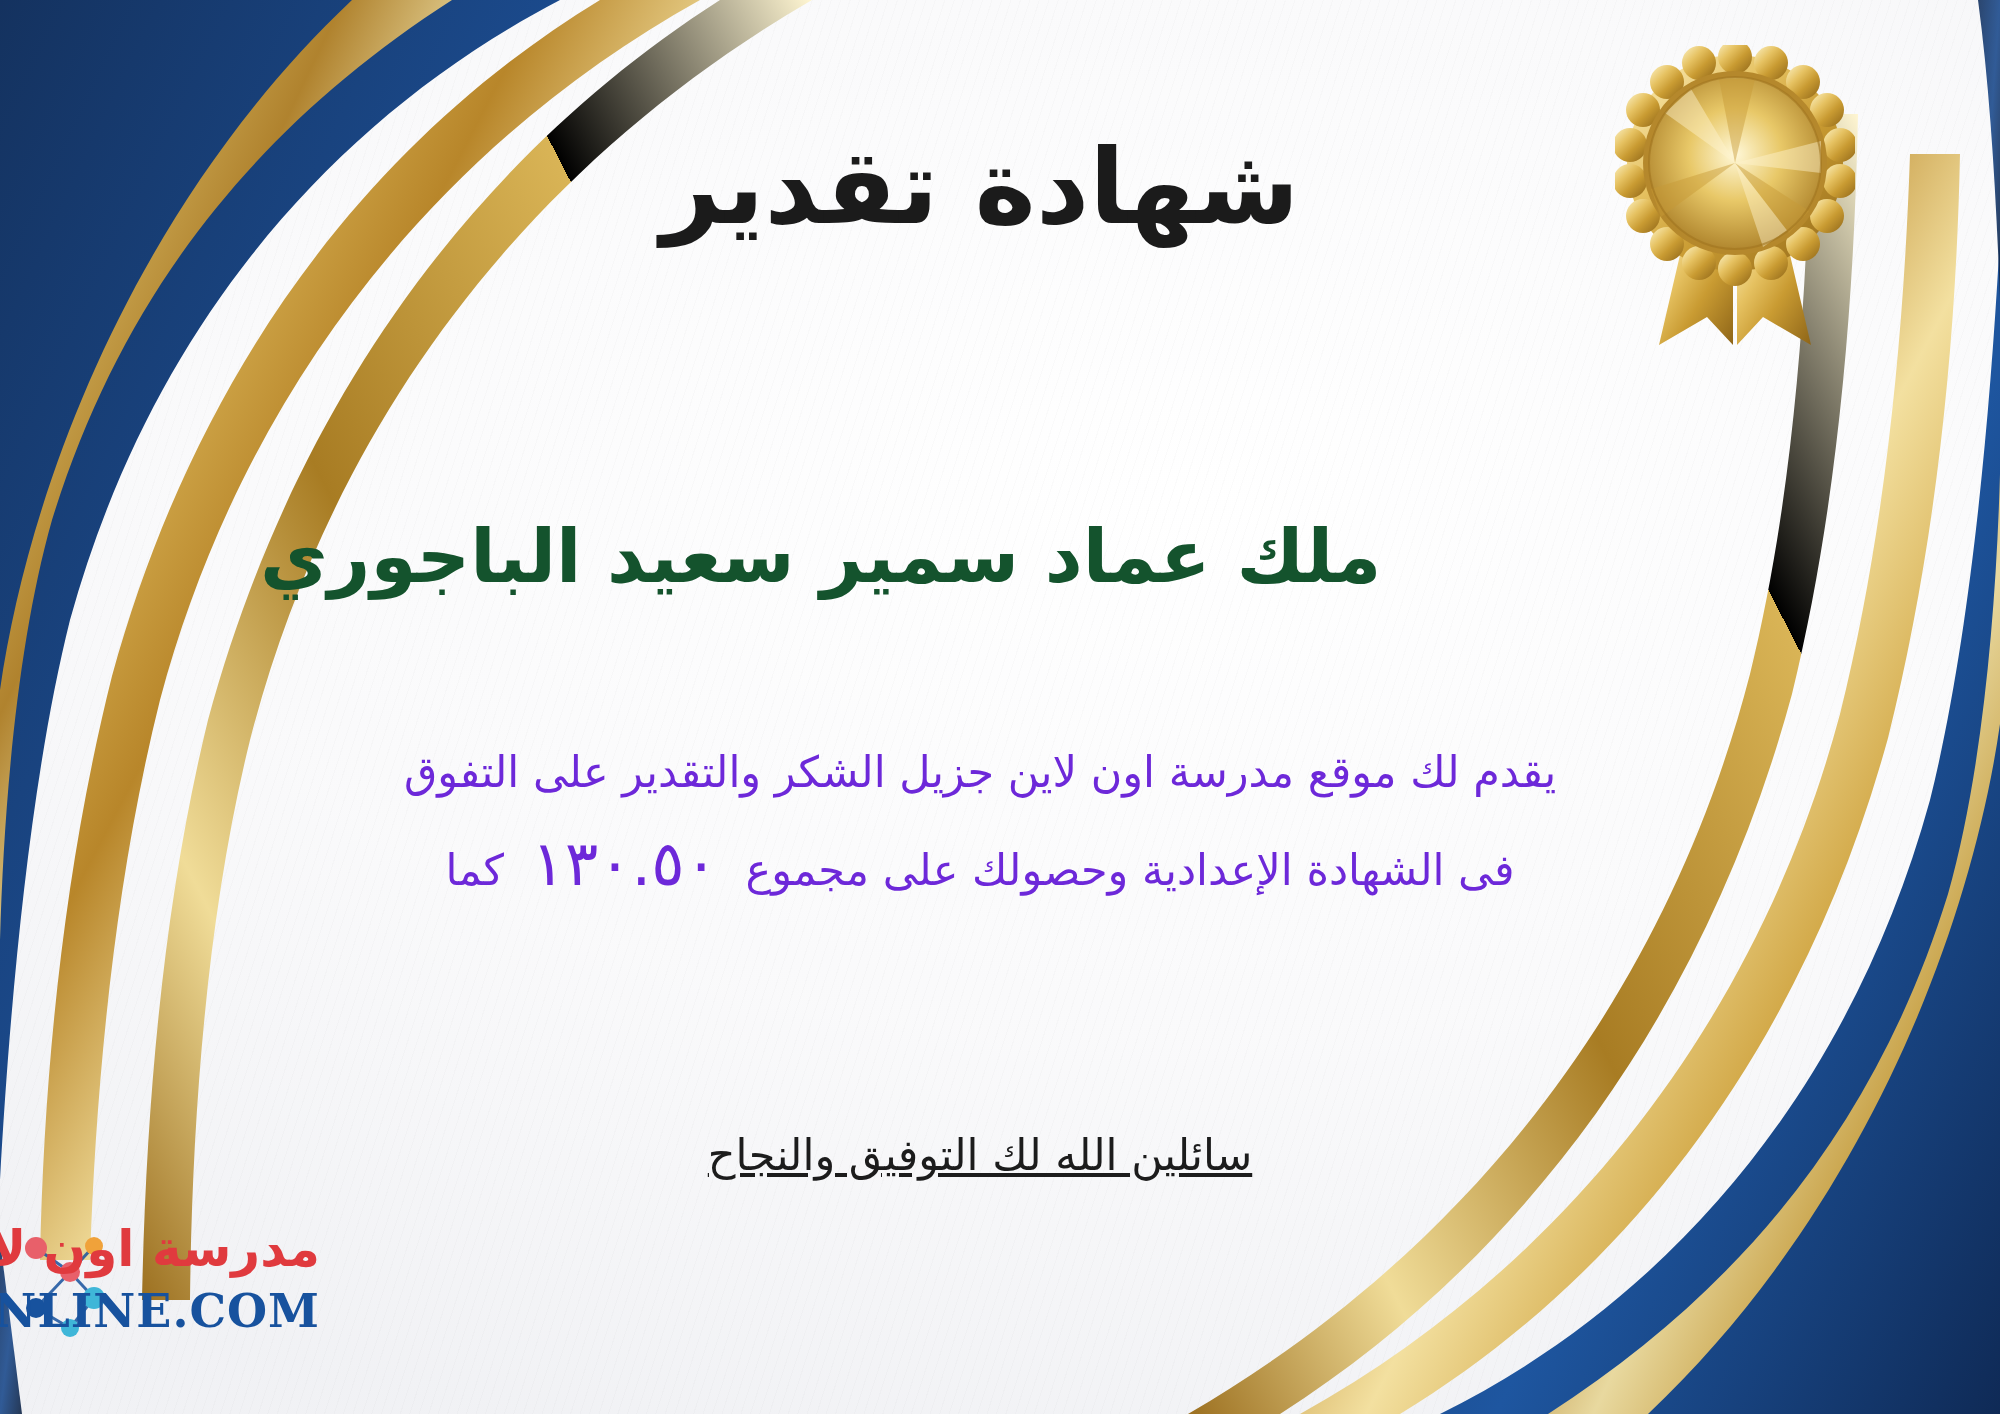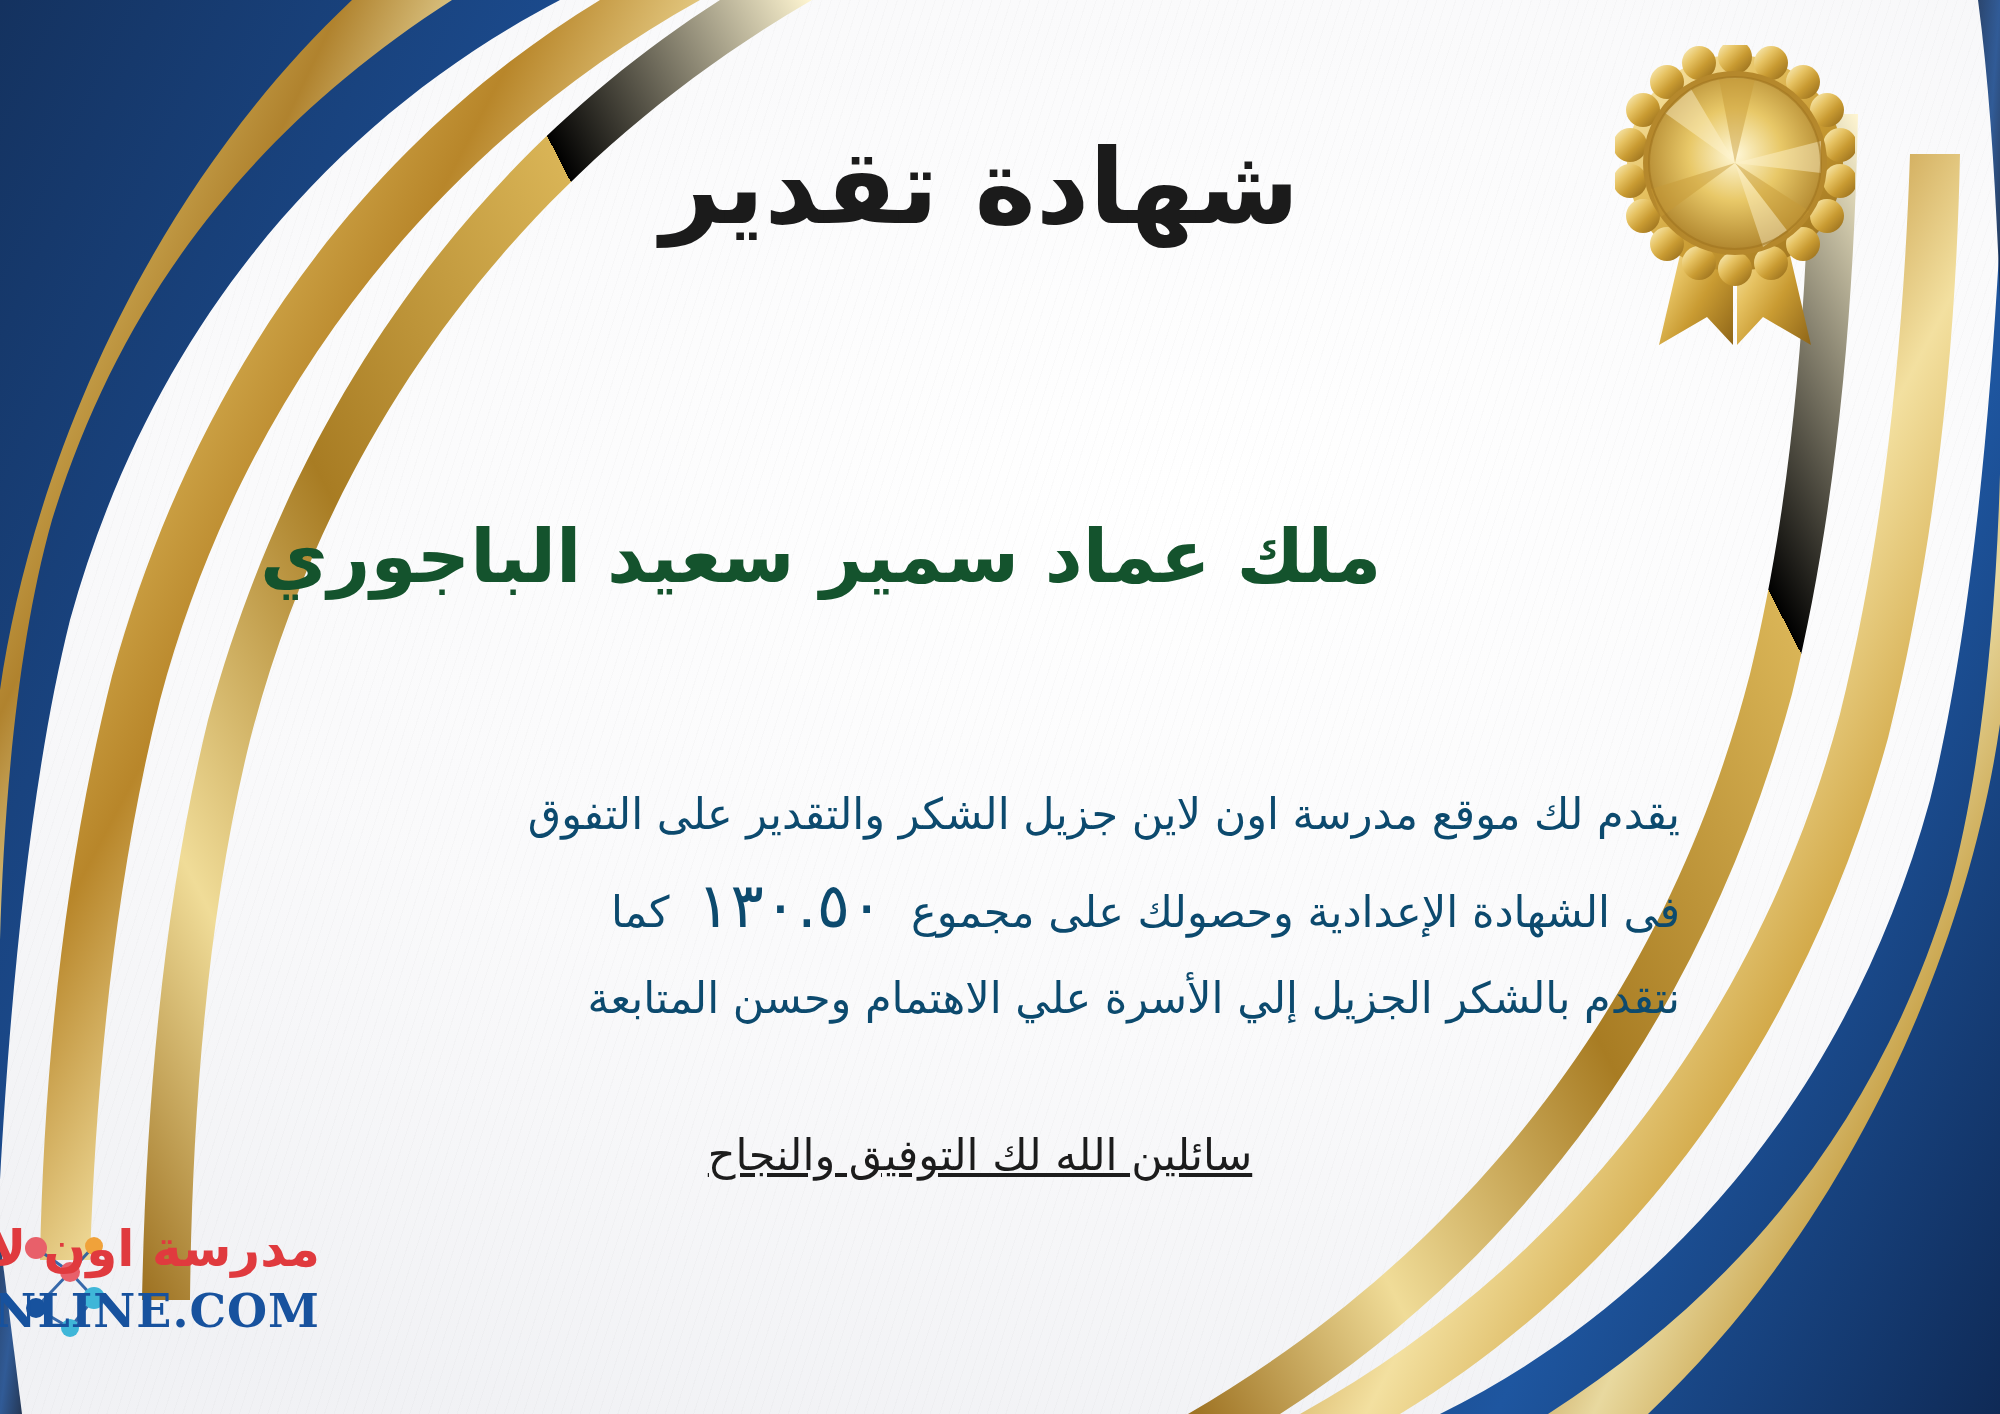--- a/index.html
+++ b/index.html
@@ -77,27 +77,27 @@
     font-size: 74px;
     font-weight: 700;
     color: #14532d;
     line-height: 1.25;
     padding: 0 300px;
     box-sizing: border-box;
   }
 
   .body-text {
     position: absolute;
-    top: 777px;
+    top: 735px;
     left: 50%;
     transform: translateX(-50%);
     width: 1400px;
-    text-align: right;
+    text-align: center;
     font-size: 43px;
-    color: #0c4a6e;
+    color: #6d28d9;
     line-height: 1.75;
     font-weight: 400;
   }
   .body-text .grade {
     font-weight: 400;
     font-size: 62px;
     letter-spacing: 1px;
     padding: 0 14px;
     margin-top: 8px;
   }
@@ -277,21 +277,20 @@
 
     <div class="recipient-name">ملك عماد سمير سعيد الباجوري</div>
 
     <div class="body-text">
       <div>يقدم لك موقع مدرسة اون لاين جزيل الشكر  والتقدير على التفوق</div>
       <div>
         <span>فى الشهادة الإعدادية وحصولك على مجموع</span>
         <span class="grade">١٣٠.٥٠</span>
         <span>كما</span>
       </div>
-      <div>نتقدم  بالشكر الجزيل إلي الأسرة علي الاهتمام وحسن المتابعة</div>
     </div>
 
     <div class="closing-text">سائلين الله لك التوفيق  والنجاح</div>
   </div>
 
   <div class="logo">
     <svg class="logo-mark" viewBox="0 0 105 120">
       <g stroke="#17529e" stroke-width="3" fill="none" opacity="0.85">
         <line x1="30" y1="24" x2="64" y2="48"></line>
         <line x1="64" y1="48" x2="88" y2="22"></line>

